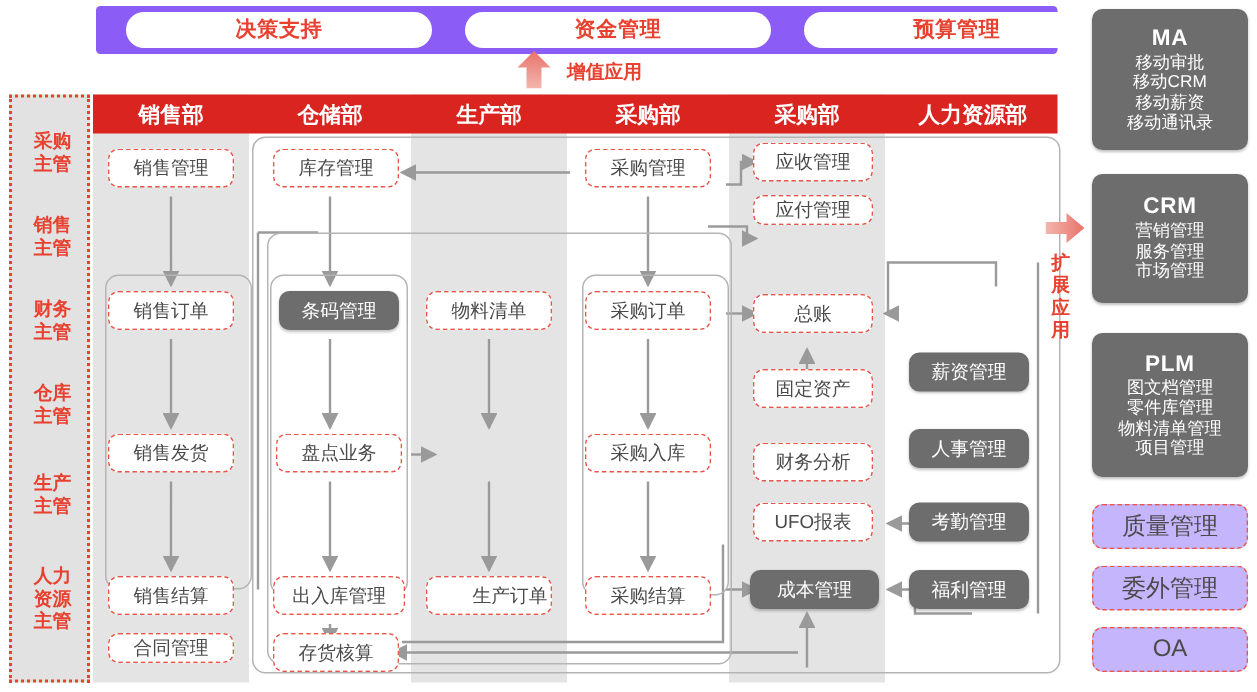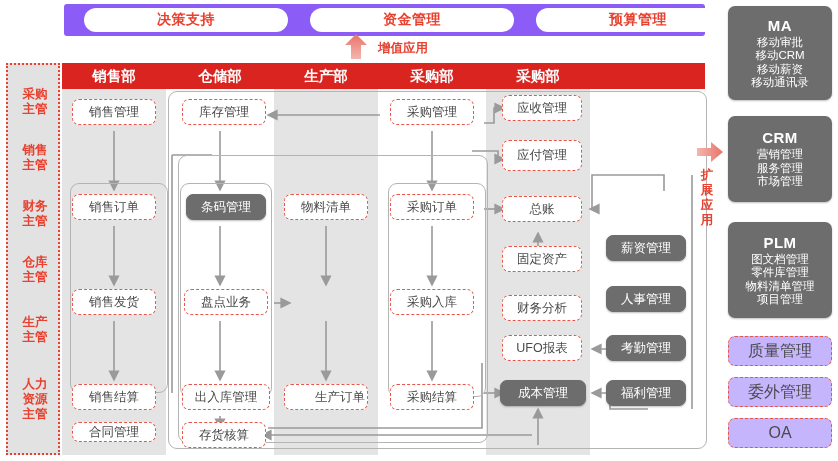--- a/index.html
+++ b/index.html
@@ -164,20 +164,21 @@
     <div class="colbg" style="left:0px;width:104px;"></div>
     <div class="colbg" style="left:212px;width:104px;"></div>
     <div class="colbg" style="left:424px;width:104px;"></div>
 
     <div class="headbar">
       <div class="headcell" style="left:106px;width:104px;">仓储部</div>
       <div class="headcell" style="left:0px;width:104px;">销售部</div>
       <div class="headcell" style="left:212px;width:104px;">生产部</div>
       <div class="headcell" style="left:318px;width:104px;">采购部</div>
       <div class="headcell" style="left:424px;width:104px;">采购部</div>
+      <div class="headcell" style="left:530px;width:113px;">人力资源部</div>
     </div>
 
     <svg class="wires" viewBox="0 0 643 392">
       <defs>
         <marker id="ah" markerWidth="7" markerHeight="7" refX="6" refY="3.5" orient="auto">
           <path d="M0,0 L7,3.5 L0,7 Z" fill="#9a9a9a"></path>
         </marker>
       </defs>
       <g stroke="#9a9a9a" stroke-width="1.6" fill="none" marker-end="url(#ah)">
 
@@ -252,21 +253,21 @@
 
     <div class="node red" style="left:222px;top:131px;width:84px;height:26px;">物料清单</div>
     <div class="node red" style="left:222px;top:321px;width:84px;height:26px;padding-left:28px;">生产订单</div>
 
     <div class="node red" style="left:328px;top:36px;width:84px;height:26px;">采购管理</div>
     <div class="node red" style="left:328px;top:131px;width:84px;height:26px;">采购订单</div>
     <div class="node red" style="left:328px;top:226px;width:84px;height:26px;">采购入库</div>
     <div class="node red" style="left:328px;top:321px;width:84px;height:26px;">采购结算</div>
 
     <div class="node red" style="left:440px;top:32px;width:80px;height:26px;">应收管理</div>
-    <div class="node red" style="left:440px;top:77px;width:80px;height:31px;">应付管理</div>
+    <div class="node red" style="left:440px;top:67px;width:80px;height:20px;">应付管理</div>
     <div class="node red" style="left:440px;top:133px;width:80px;height:26px;">总账</div>
     <div class="node red" style="left:440px;top:183px;width:80px;height:26px;">固定资产</div>
     <div class="node red" style="left:440px;top:232px;width:80px;height:26px;">财务分析</div>
     <div class="node red" style="left:440px;top:272px;width:80px;height:26px;">UFO报表</div>
     <div class="node gray" style="left:438px;top:317px;width:86px;height:26px;">成本管理</div>
 
     <div class="node gray" style="left:544px;top:172px;width:80px;height:26px;">薪资管理</div>
     <div class="node gray" style="left:544px;top:223px;width:80px;height:26px;">人事管理</div>
     <div class="node gray" style="left:544px;top:272px;width:80px;height:26px;">考勤管理</div>
     <div class="node gray" style="left:544px;top:317px;width:80px;height:26px;">福利管理</div>

